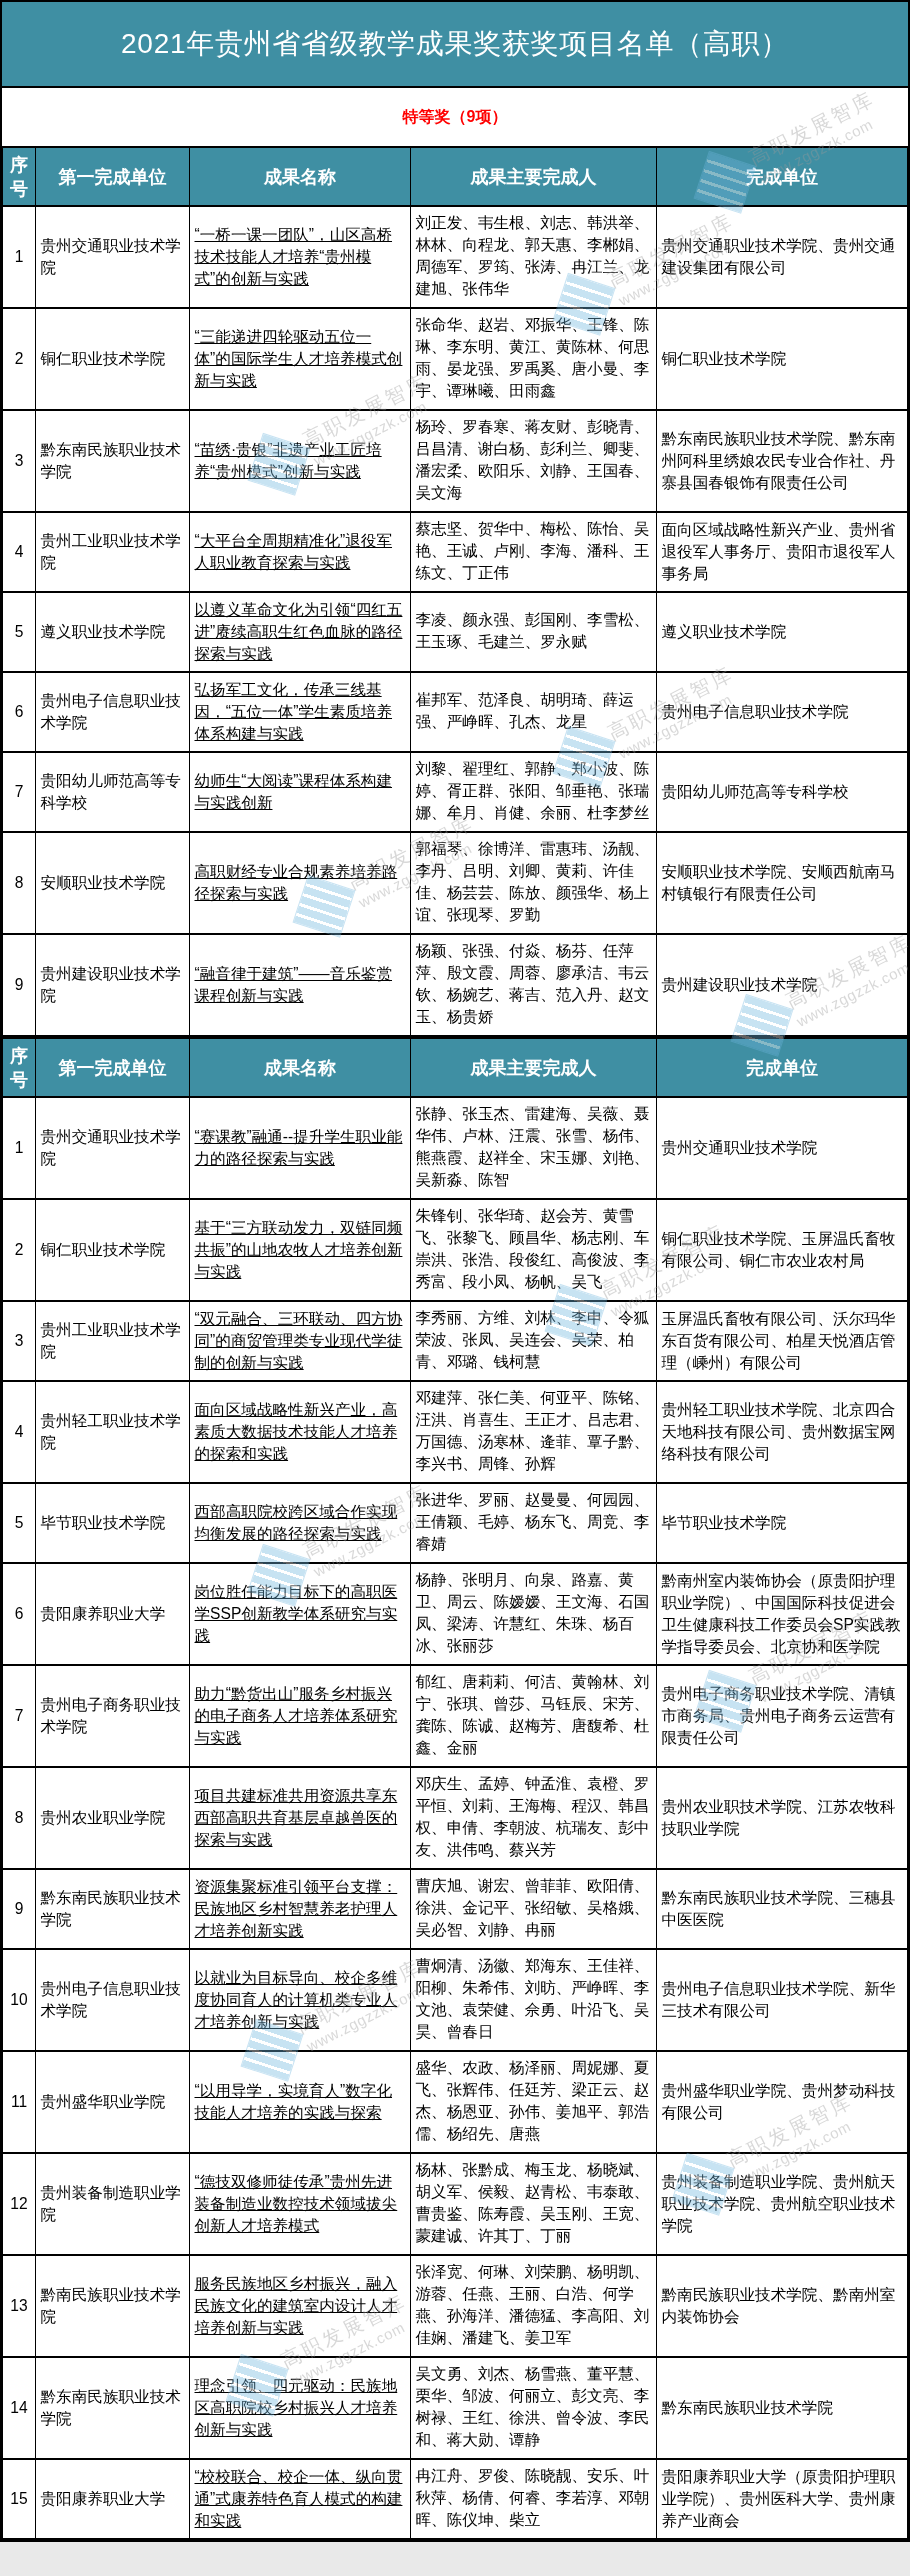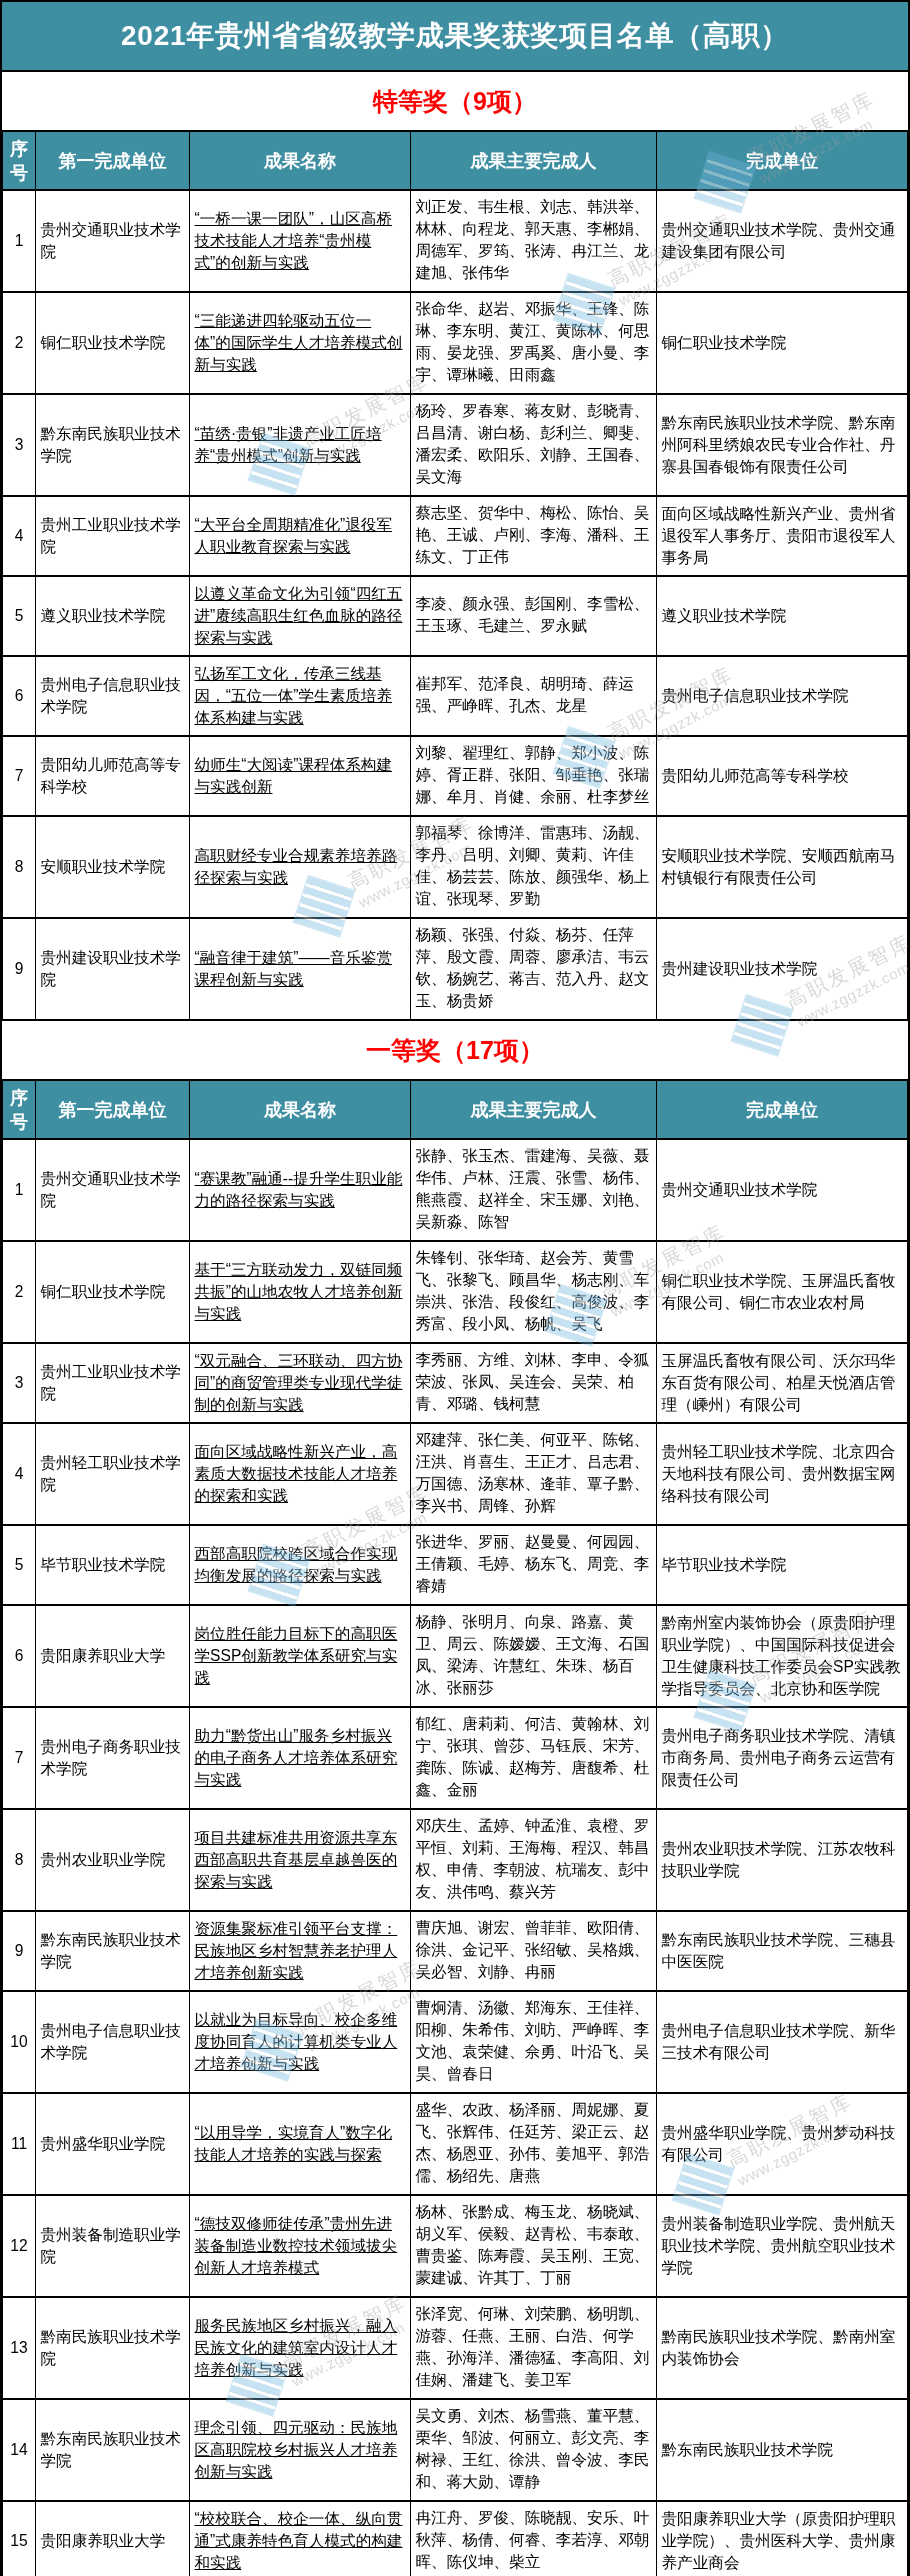--- a/index.html
+++ b/index.html
@@ -8,29 +8,29 @@
     --wmblue:#6fb6de;
   }
   *{box-sizing:border-box;}
   html,body{margin:0;padding:0;background:#e9e9e9;}
   body{font-family:"Liberation Sans","DejaVu Sans",sans-serif;}
   .page{
     width:910px;margin:0 auto;background:#fff;position:relative;
     border:2.2px solid #000;overflow:hidden;
   }
   .title-bar{
-    background:var(--teal);color:#fff;height:70px;
+    background:var(--teal);color:#fff;height:86px;
     display:flex;align-items:center;justify-content:center;
-    font-size:28px;font-weight:bold;letter-spacing:0.7px;
+    font-size:28px;font-weight:normal;letter-spacing:0.7px;
     border-bottom:2.2px solid #000;
   }
   .section-head{
     background:#fff;color:var(--red);height:58px;
     display:flex;align-items:center;justify-content:center;
-    font-size:25px;font-weight:bold;
+    font-size:16px;font-weight:bold;
   }
   table.awards{width:100%;border-collapse:collapse;table-layout:fixed;}
   table.awards th{
     background:var(--teal);color:#fff;font-size:18px;font-weight:bold;
     height:59px;border:0.7px solid #000;border-top:2.2px solid #000;border-bottom:2.2px solid #000;
     padding:1.5px;
   }
   table.awards td{
     border:0.7px solid #000;border-top:2.2px solid #000;border-bottom:2.2px solid #000;
     font-size:15.6px;line-height:22px;color:#000;
@@ -144,21 +144,20 @@
           </tr>
           <tr>
             <td class="c-no">9</td>
             <td class="c-unit">贵州建设职业技术学院</td>
             <td class="c-name">“融音律于建筑”——音乐鉴赏课程创新与实践</td>
             <td class="c-people">杨颖、张强、付焱、杨芬、任萍萍、殷文霞、周蓉、廖承洁、韦云钦、杨婉艺、蒋吉、范入丹、赵文玉、杨贵娇</td>
             <td class="c-units">贵州建设职业技术学院</td>
           </tr>
         </tbody>
       </table>
-      <div class="section-head">一等奖（17项）</div>
       <table class="awards">
         <colgroup>
           <col class="w-no">
           <col class="w-unit">
           <col class="w-name">
           <col class="w-people">
           <col class="w-units">
         </colgroup>
         <thead>
           <tr>

